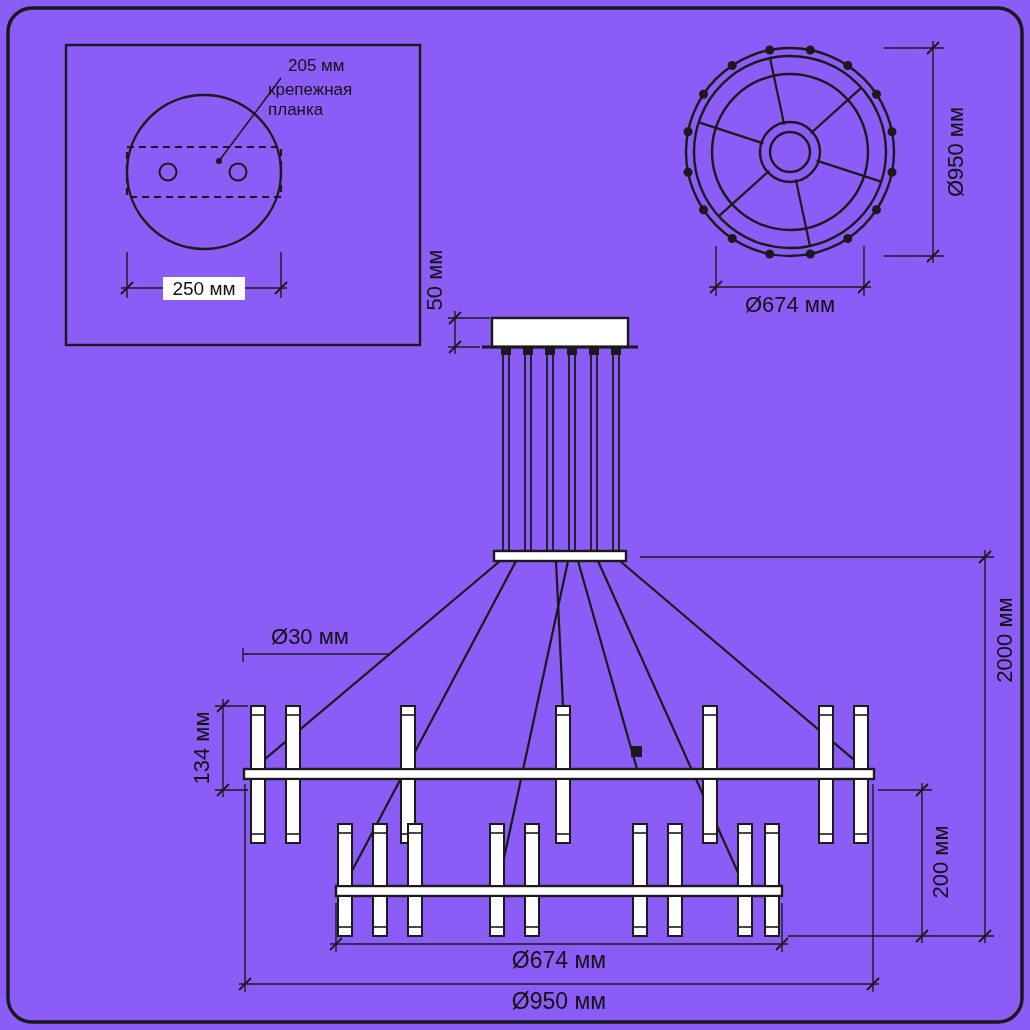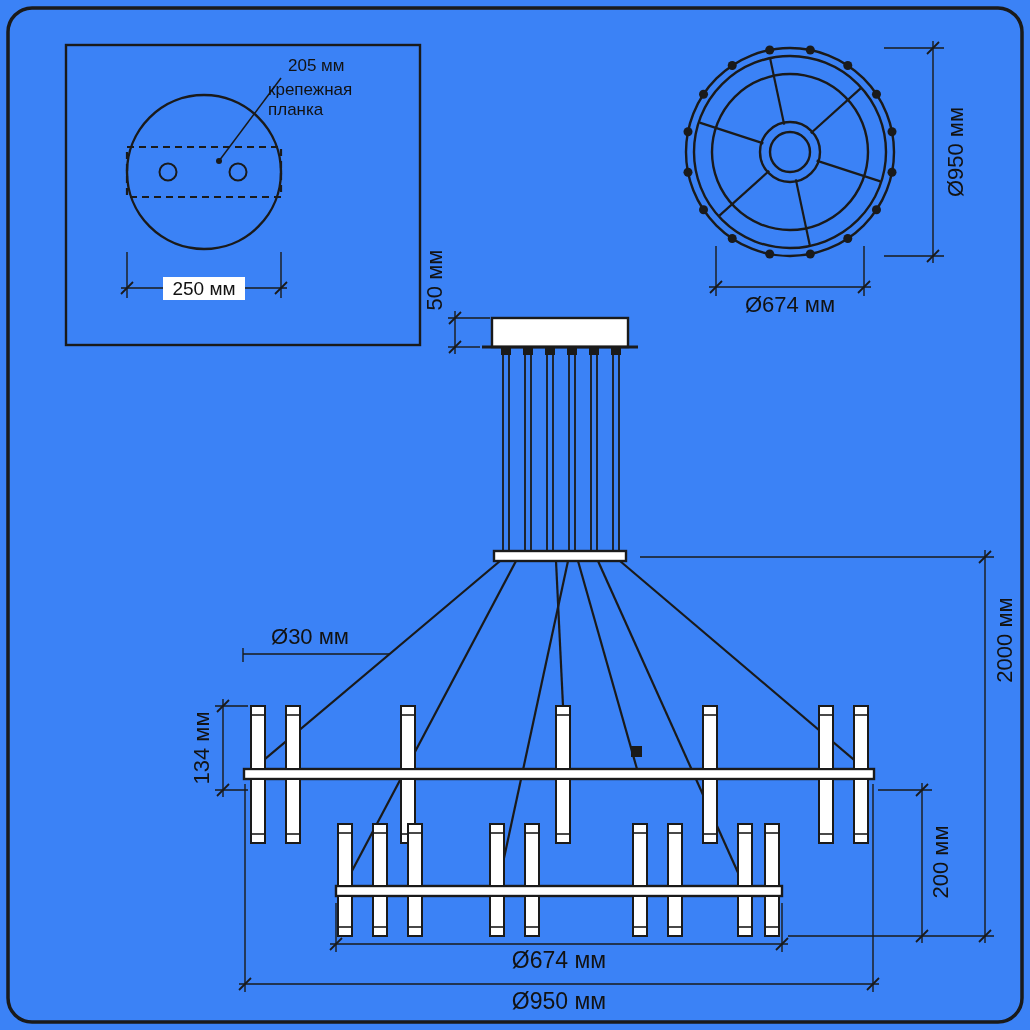--- a/index.html
+++ b/index.html
@@ -1,16 +1,16 @@
 <!DOCTYPE html>
 <html><head>
 <meta charset="utf-8">
 <style>
   html,body { margin:0; padding:0; background:#ffffff; }
-  .page { position:relative; width:1030px; height:1030px; background:#3b82f6; overflow:hidden; }
+  .page { position:relative; width:1030px; height:1030px; background:#8b5cf6; overflow:hidden; }
   svg { position:absolute; left:0; top:0; }
   text { font-family:"Liberation Sans", sans-serif; fill:#121212; }
   .t17 { font-size:17px; }
   .t19 { font-size:19px; }
   .t22 { font-size:22px; }
   .t23 { font-size:23px; }
   .ln  { stroke:#1a1a1a; fill:none; }
   .thin { stroke-width:1.4; }
   .wfill{ fill:#ffffff; }
 </style>

